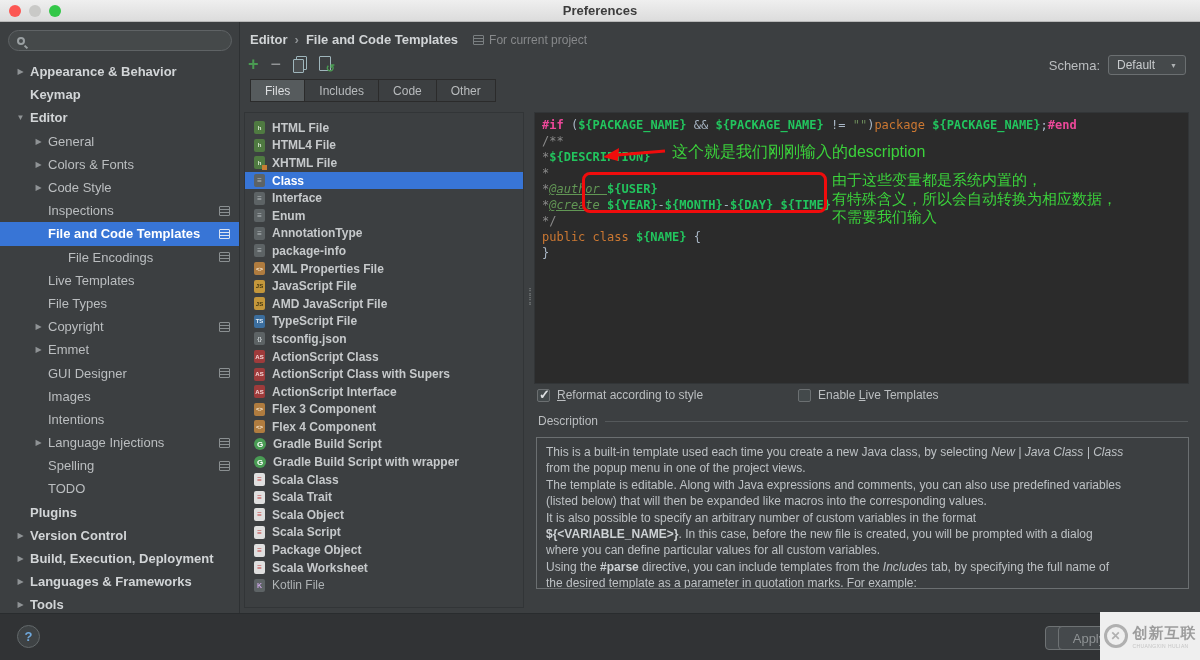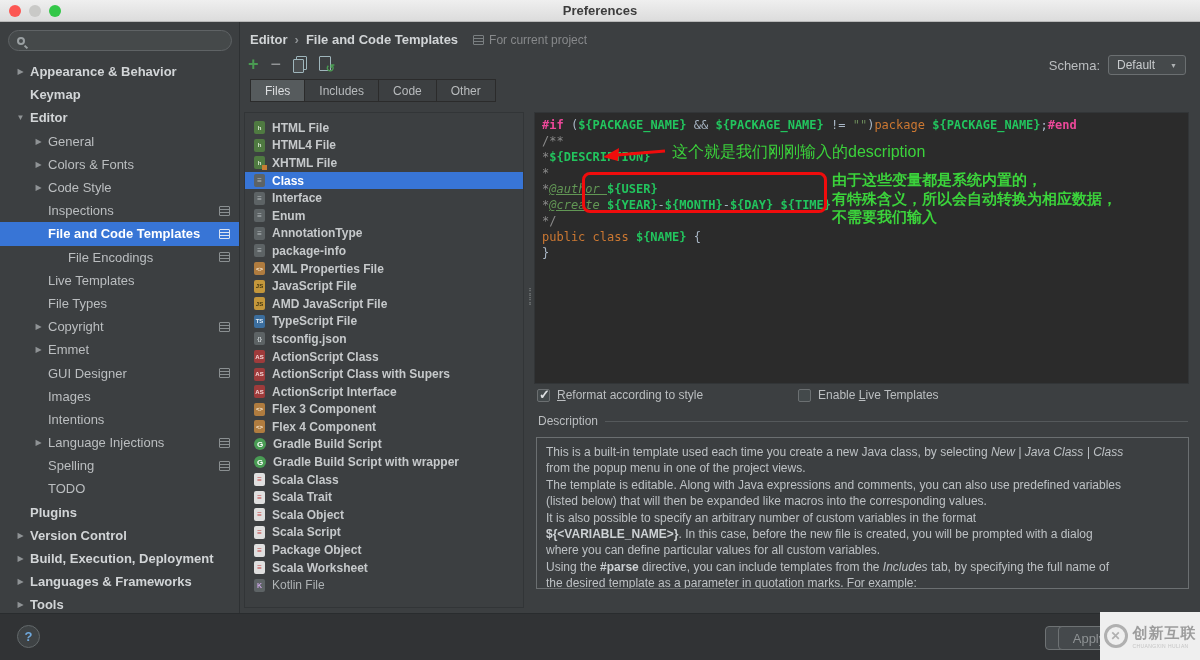--- a/index.html
+++ b/index.html
@@ -120,21 +120,21 @@
   .c-str{color:#6A8759;}
   .c-plain{color:#A9B7C6;}
   .c-com{color:#8A8A8A;}
   .c-doc{color:#629755;font-style:italic;text-decoration:underline;}
 
   .red-box{position:absolute;left:47px;top:59px;width:245px;height:41px;
     border:3px solid var(--marker-red);border-radius:8px;pointer-events:none;}
   .arrow-svg{position:absolute;left:68px;top:33px;pointer-events:none;}
   .note-1{position:absolute;left:137px;top:29px;font-size:16px;color:var(--accent-green);white-space:nowrap;}
   .note-2{position:absolute;left:297px;top:58px;font-size:15px;line-height:18.5px;
-    color:var(--accent-green);white-space:nowrap;font-weight:bold;}
+    color:var(--accent-green);white-space:nowrap;}
 
   
   .opts{position:absolute;left:537px;top:388px;display:flex;align-items:center;font-size:12px;color:#BBBEC0;}
   .cb{width:13px;height:13px;background:#43494B;border:1px solid #6B6F71;border-radius:2px;
     position:relative;flex:none;}
   .cb.checked::after{content:"✓";position:absolute;left:1px;top:-3px;color:#DCDFE1;
     font-size:13px;font-weight:bold;}
   .opt-label{margin-left:7px;}
   .opt-label .u{text-decoration:underline;}
   .opt-gap{width:95px;}

